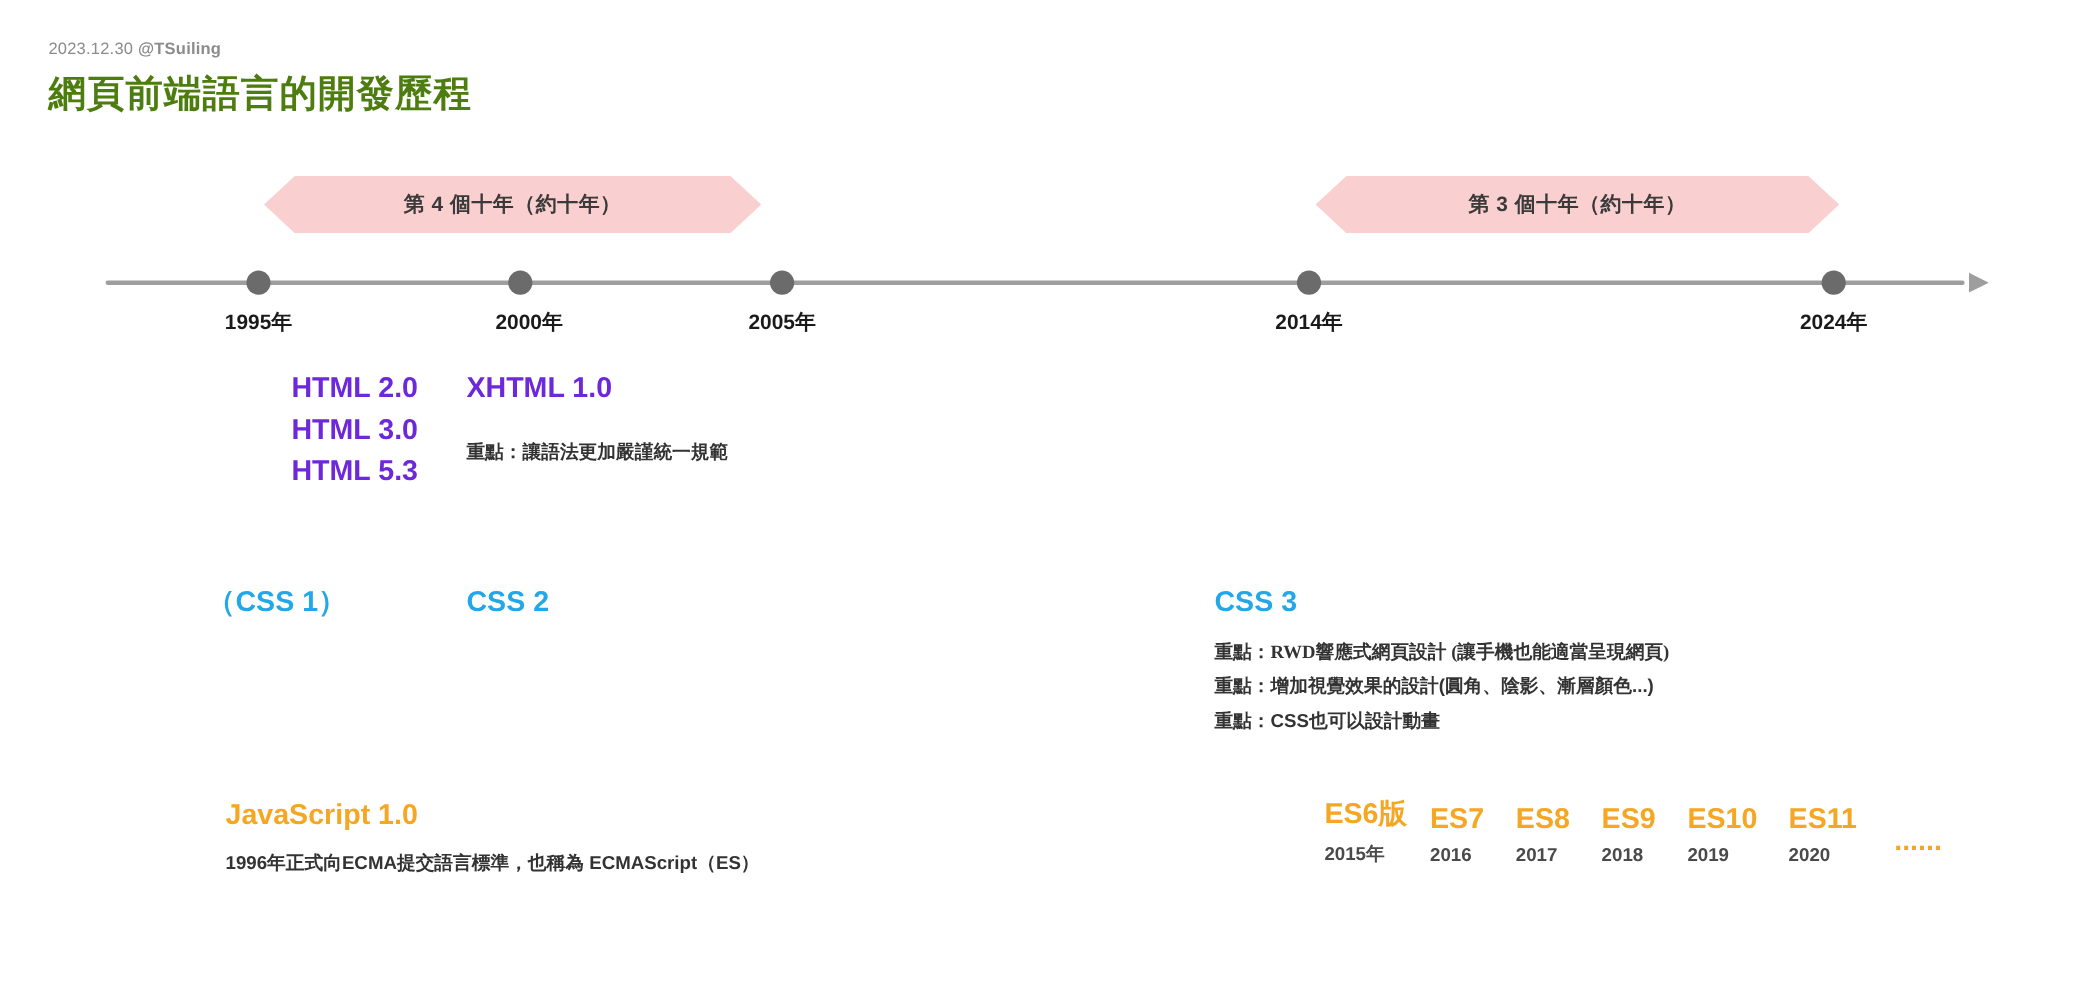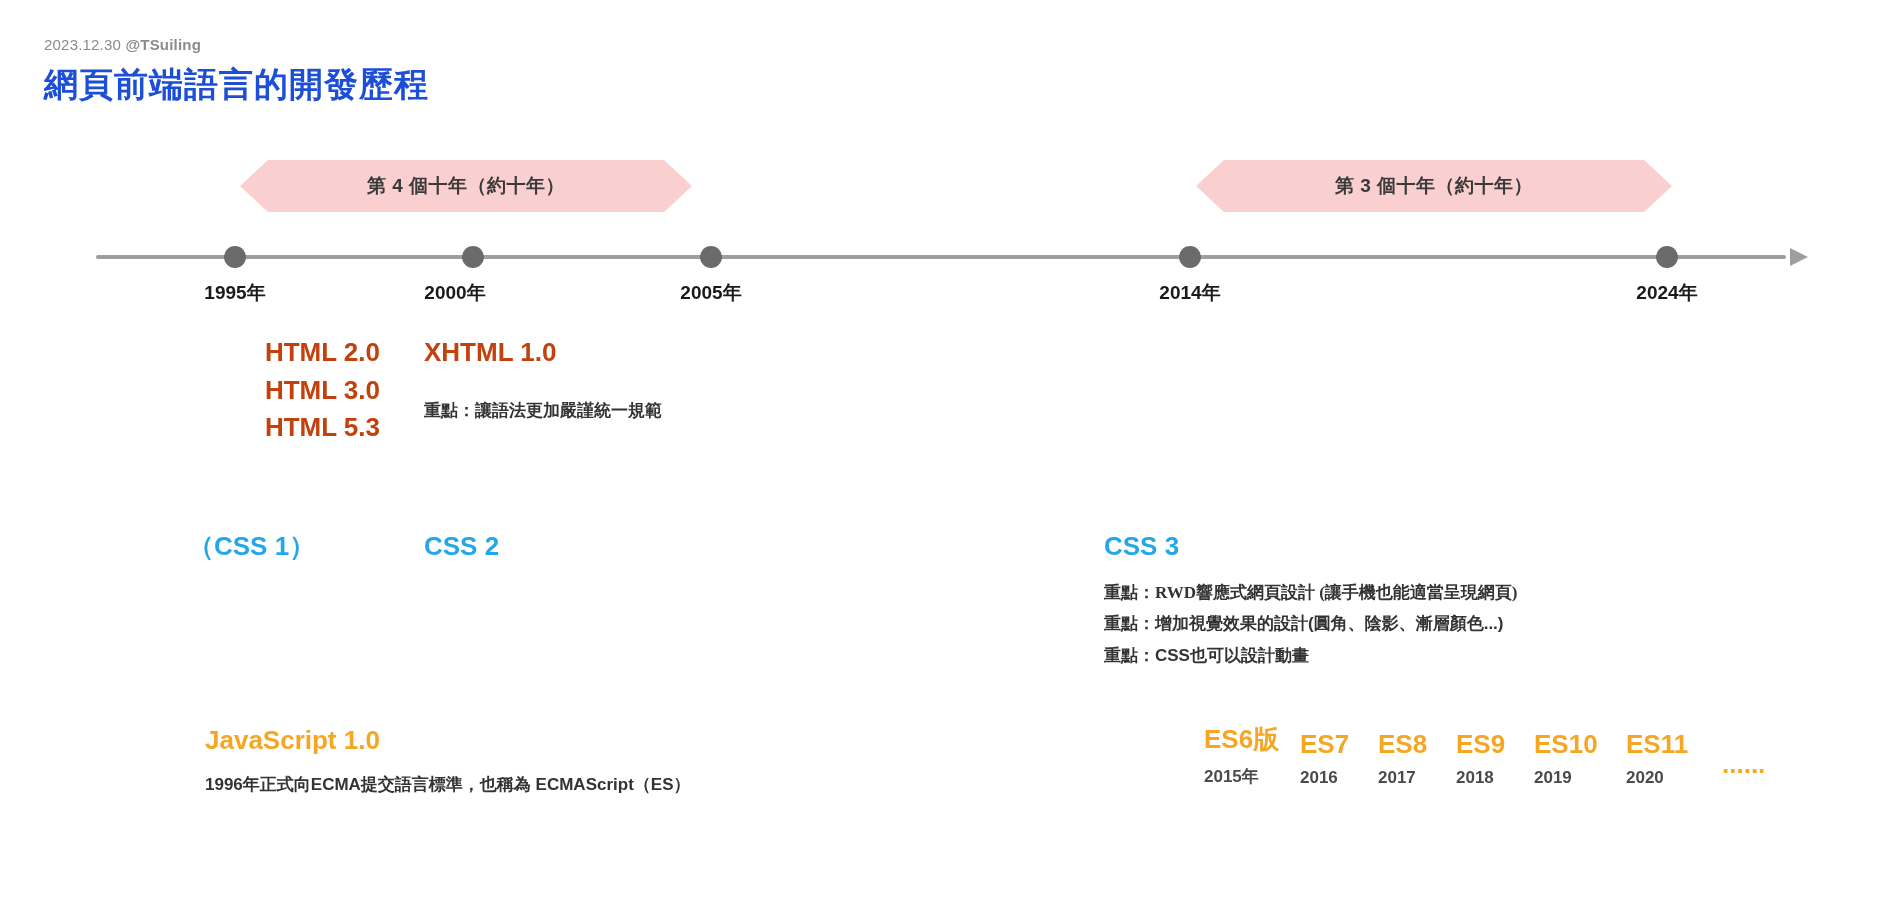--- a/index.html
+++ b/index.html
@@ -25,21 +25,21 @@
     color: #8b8b8b;
     letter-spacing: .2px;
     white-space: nowrap;
   }
   .meta .handle { color: #8b8b8b; font-weight: bold; }
   .title {
     position: absolute;
     left: 44px; top: 62px;
     font-size: 34px;
     font-weight: bold;
-    color: #1d4ed8;
+    color: #4d7c0f;
     letter-spacing: 1px;
     white-space: nowrap;
   }
 
   
   .decade {
     position: absolute;
     top: 160px;
     height: 52px;
     display: flex;
@@ -103,21 +103,21 @@
   }
 
   
   .block { position: absolute; }
   .heading {
     font-size: 26px;
     font-weight: bold;
     white-space: nowrap;
     line-height: 1.42;
   }
-  .heading.html { color: #c2410c; }
+  .heading.html { color: #6d28d9; }
   .heading.css  { color: #22a7e8; }
   .heading.js   { color: #f5a623; }
   .note {
     font-size: 17px;
     font-weight: bold;
     color: #333333;
     white-space: nowrap;
     line-height: 1.85;
   }
 
@@ -178,21 +178,21 @@
 
   <div class="axis">
     <div class="line"></div>
     <div class="head"></div>
   </div>
 
   <div class="node" style="left:235px;"></div>
   <div class="node-label" style="left:235px;">1995年</div>
 
   <div class="node" style="left:473px;"></div>
-  <div class="node-label" style="left:455px;">2000年</div>
+  <div class="node-label" style="left:481px;">2000年</div>
 
   <div class="node" style="left:711px;"></div>
   <div class="node-label" style="left:711px;">2005年</div>
 
   <div class="node" style="left:1190px;"></div>
   <div class="node-label" style="left:1190px;">2014年</div>
 
   <div class="node" style="left:1667px;"></div>
   <div class="node-label" style="left:1667px;">2024年</div>
 

